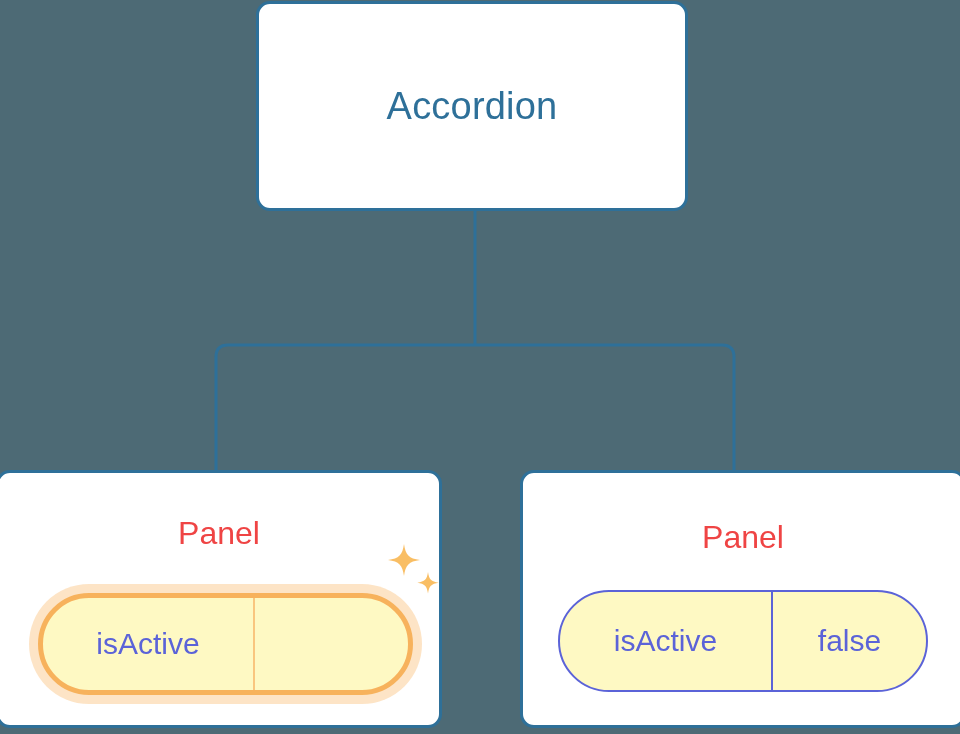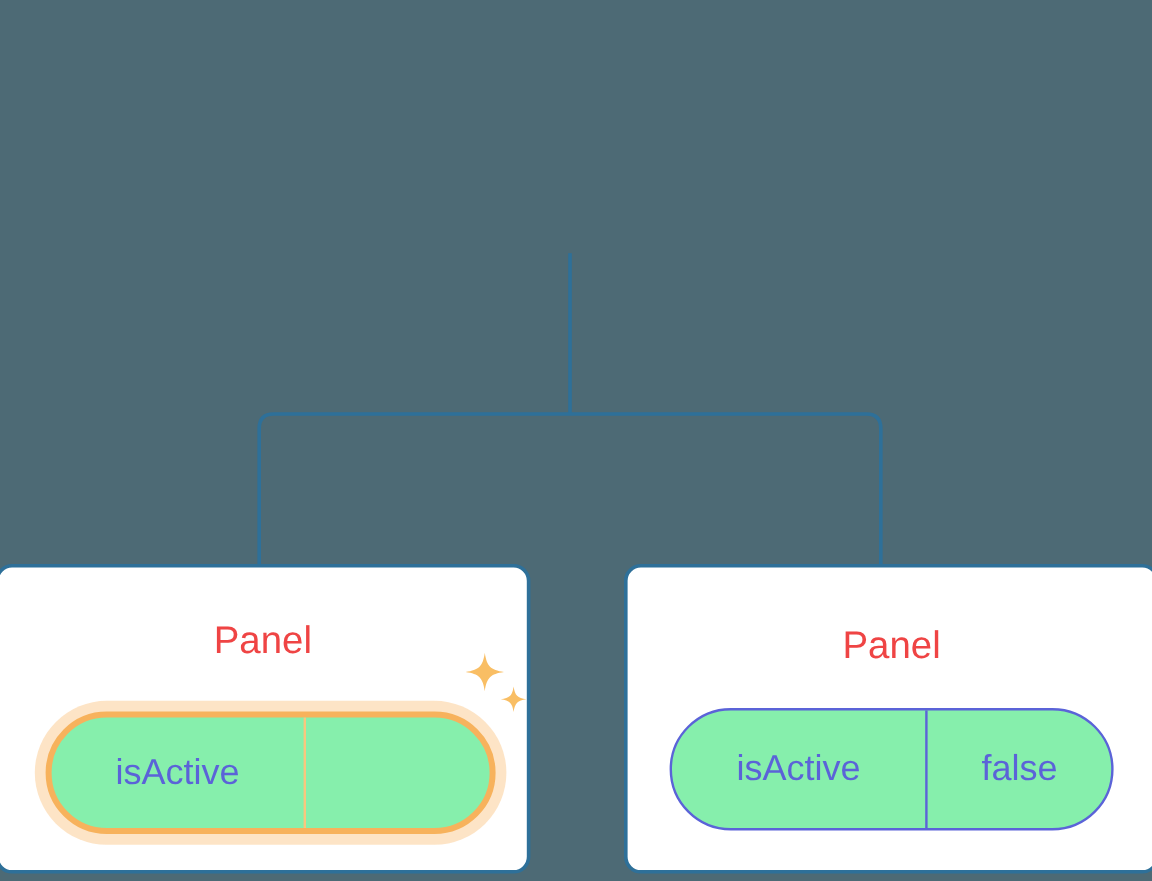--- a/index.html
+++ b/index.html
@@ -98,21 +98,21 @@
     top: 120px;
   }
   .pill-wrap.right-pill {
     left: 35px;
     top: 117px;
   }
 
   .pill {
     display: flex;
     align-items: stretch;
-    background: #86efac;
+    background: #fef9c3;
     box-sizing: border-box;
     border-radius: 999px;
     position: relative;
   }
   .pill-cell {
     display: flex;
     align-items: center;
     justify-content: center;
     box-sizing: border-box;
   }
@@ -182,20 +182,23 @@
 
 <div id="stage">
 
   <svg id="connectors" viewBox="0 0 960 734" width="960" height="734" fill="none">
 
     <path d="M 475 211 L 475 345" stroke="#2e7099" stroke-width="3" fill="none"></path>
 
     <path d="M 216 470 L 216 357 Q 216 345 228 345 L 722 345 Q 734 345 734 357 L 734 470" stroke="#2e7099" stroke-width="3" fill="none" stroke-linecap="butt"></path>
   </svg>
 
+  <div class="node-root">
+    <div class="node-root-title">Accordion</div>
+  </div>
 
   <div class="node-panel left">
     <div class="node-panel-title">Panel</div>
 
     <div class="pill-wrap left-pill">
       <div class="pill highlight">
         <div class="pill-cell k">
           <span class="pill-key">isActive</span>
         </div>
       </div>

